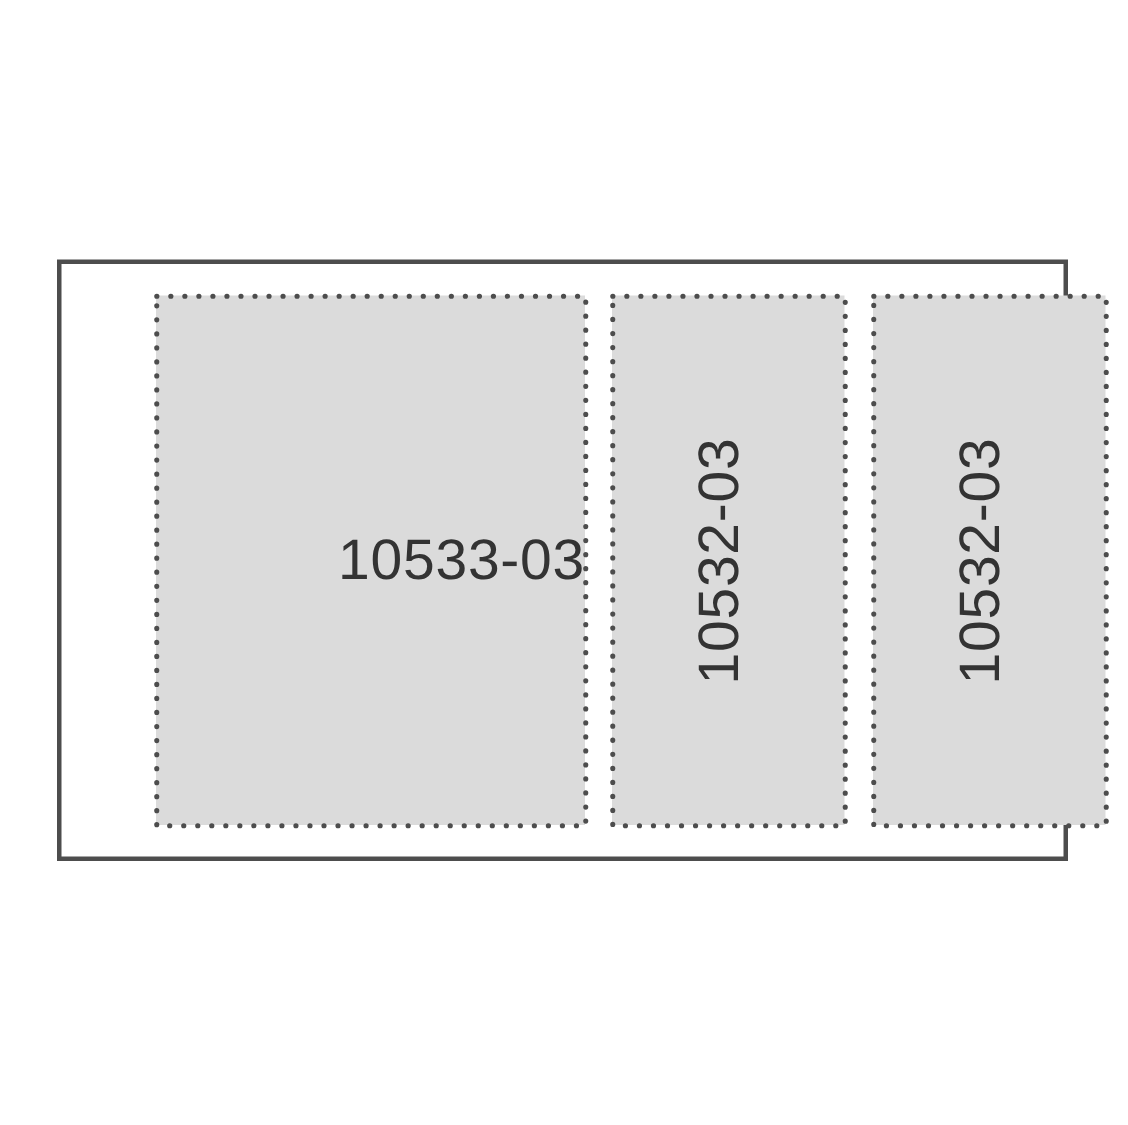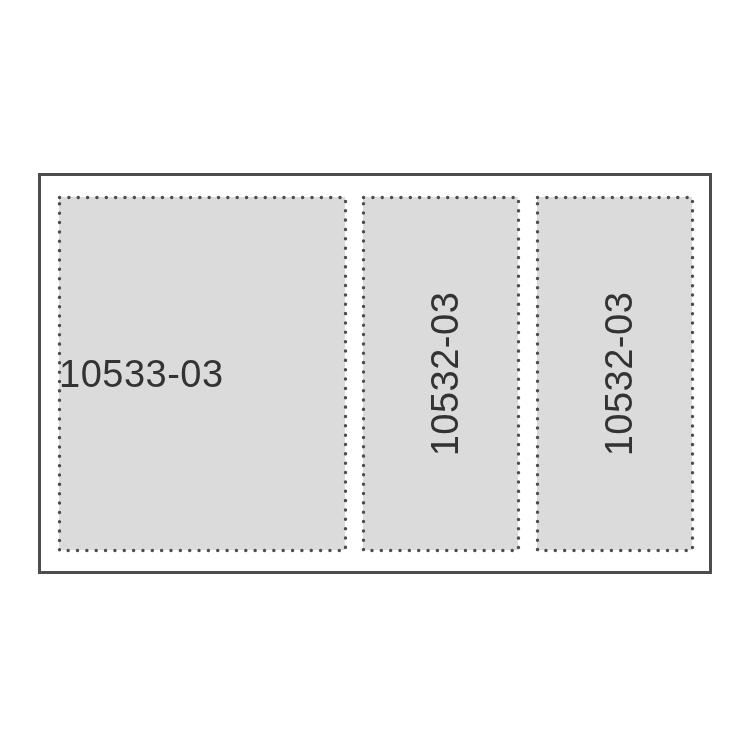--- a/index.html
+++ b/index.html
@@ -28,21 +28,22 @@
     border: 3px solid var(--frame-border);
     background: var(--page-bg);
   }
   .panel {
     position: absolute;
     top: 21px;
     height: 353px;
     background: var(--panel-fill);
     display: flex;
     align-items: center;
-    justify-content: flex-start;
+    justify-content: flex-end;
+    margin-left: 45px;
   }
   .panel-1 { left: 18px;  width: 286px; }
   .panel-2 { left: 322px; width: 155px; }
   .panel-3 { left: 496px; width: 155px; }
   .dots {
     position: absolute;
     left: -2.5px; top: -2.5px;
     overflow: visible;
     pointer-events: none;
   }

